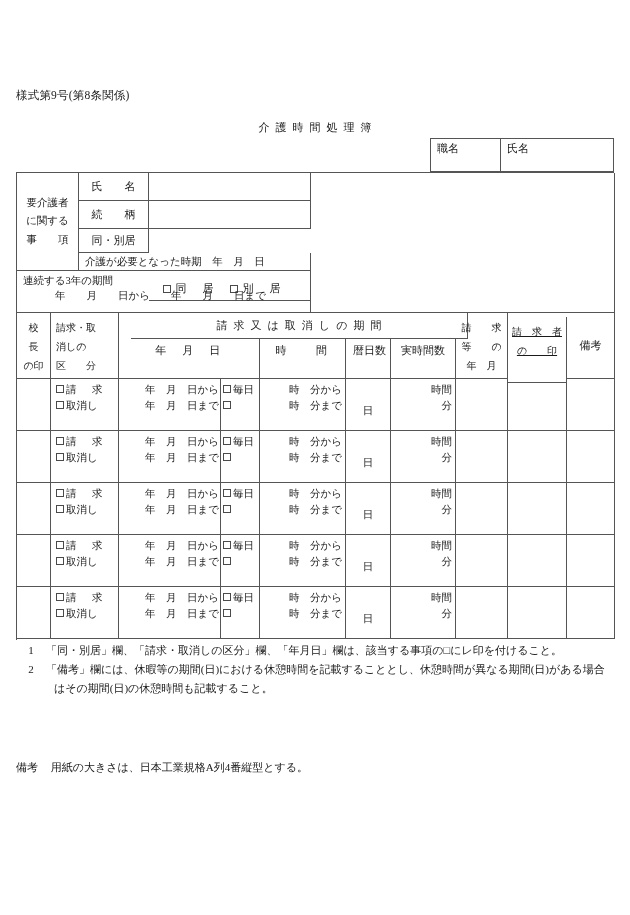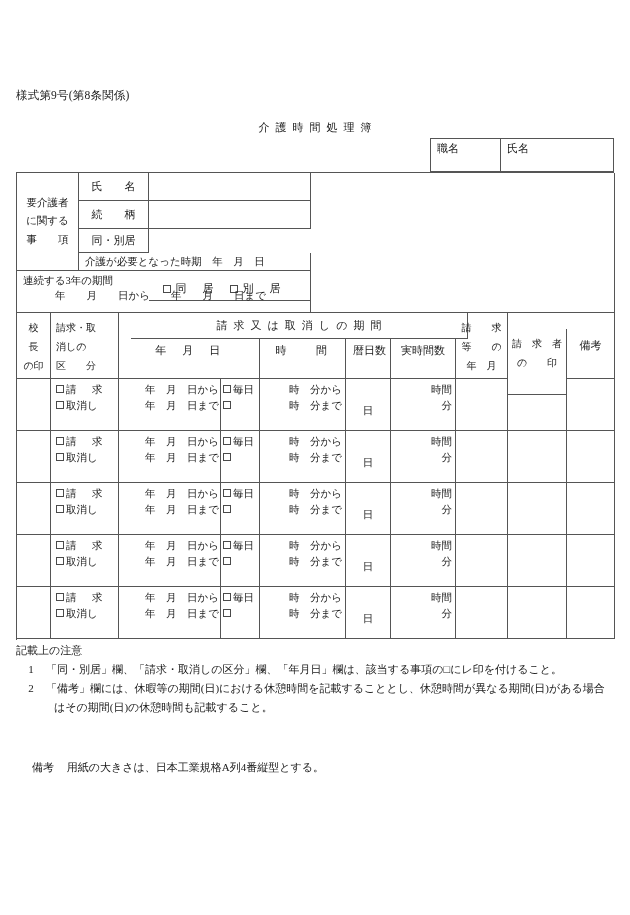--- a/index.html
+++ b/index.html
@@ -139,21 +139,20 @@
     box-sizing: border-box;
   }
   .note-text { flex: 1; }
   .note-cont { padding-left: 38px; }
   .remark {
     position: absolute;
     left: 16px;
     top: 760px;
     font-size: 11px;
     white-space: nowrap;
-    margin-left: 16px;
   }
   .remark-label { margin-right: 10px; }
 </style>
 </head>
 <body>
 
 <div class="page">
 
   <div class="form-no">様式第9号(第8条関係)</div>
 
@@ -264,21 +263,21 @@
     </div>
 
     <div class="cell" style="left:439px; top:0px; width:52px; height:66px;">
       <div class="inner" style="padding-top:5px; line-height:1.9; font-size:10px; text-align:center;">
         <div>請　　求</div>
         <div>等　　の</div>
         <div>年　月　日</div>
       </div>
     </div>
 
-    <div class="cell" style="left:491px; top:16px; width:59px; height:66px;">
+    <div class="cell" style="left:491px; top:4px; width:59px; height:66px;text-decoration:underline;">
       <div class="inner" style="padding-top:5px; line-height:1.9; font-size:10px; text-align:center;">
         <div>請　求　者</div>
         <div>の　　印</div>
       </div>
     </div>
 
     <div class="cell" style="left:550px; top:0px; width:48px; height:66px;">
       <div class="inner hcenter">備考</div>
     </div>
 
@@ -515,21 +514,20 @@
         <div class="cell" style="left:491px;top:274px;width:59px;height:52px;">
           <div class="inner"></div>
         </div>
         <div class="cell" style="left:550px;top:274px;width:48px;height:52px;">
           <div class="inner"></div>
         </div>
       </div>
   </div>
 
   <div class="notes">
-    <div class="notes-title">記載上の注意</div>
 
     <div class="note-row">
       <div class="note-num">1</div>
       <div class="note-text">「同・別居」欄、「請求・取消しの区分」欄、「年月日」欄は、該当する事項の□にレ印を付けること。</div>
     </div>
 
     <div class="note-row">
       <div class="note-num">2</div>
       <div class="note-text">「備考」欄には、休暇等の期間(日)における休憩時間を記載することとし、休憩時間が異なる期間(日)がある場合</div>
     </div>

